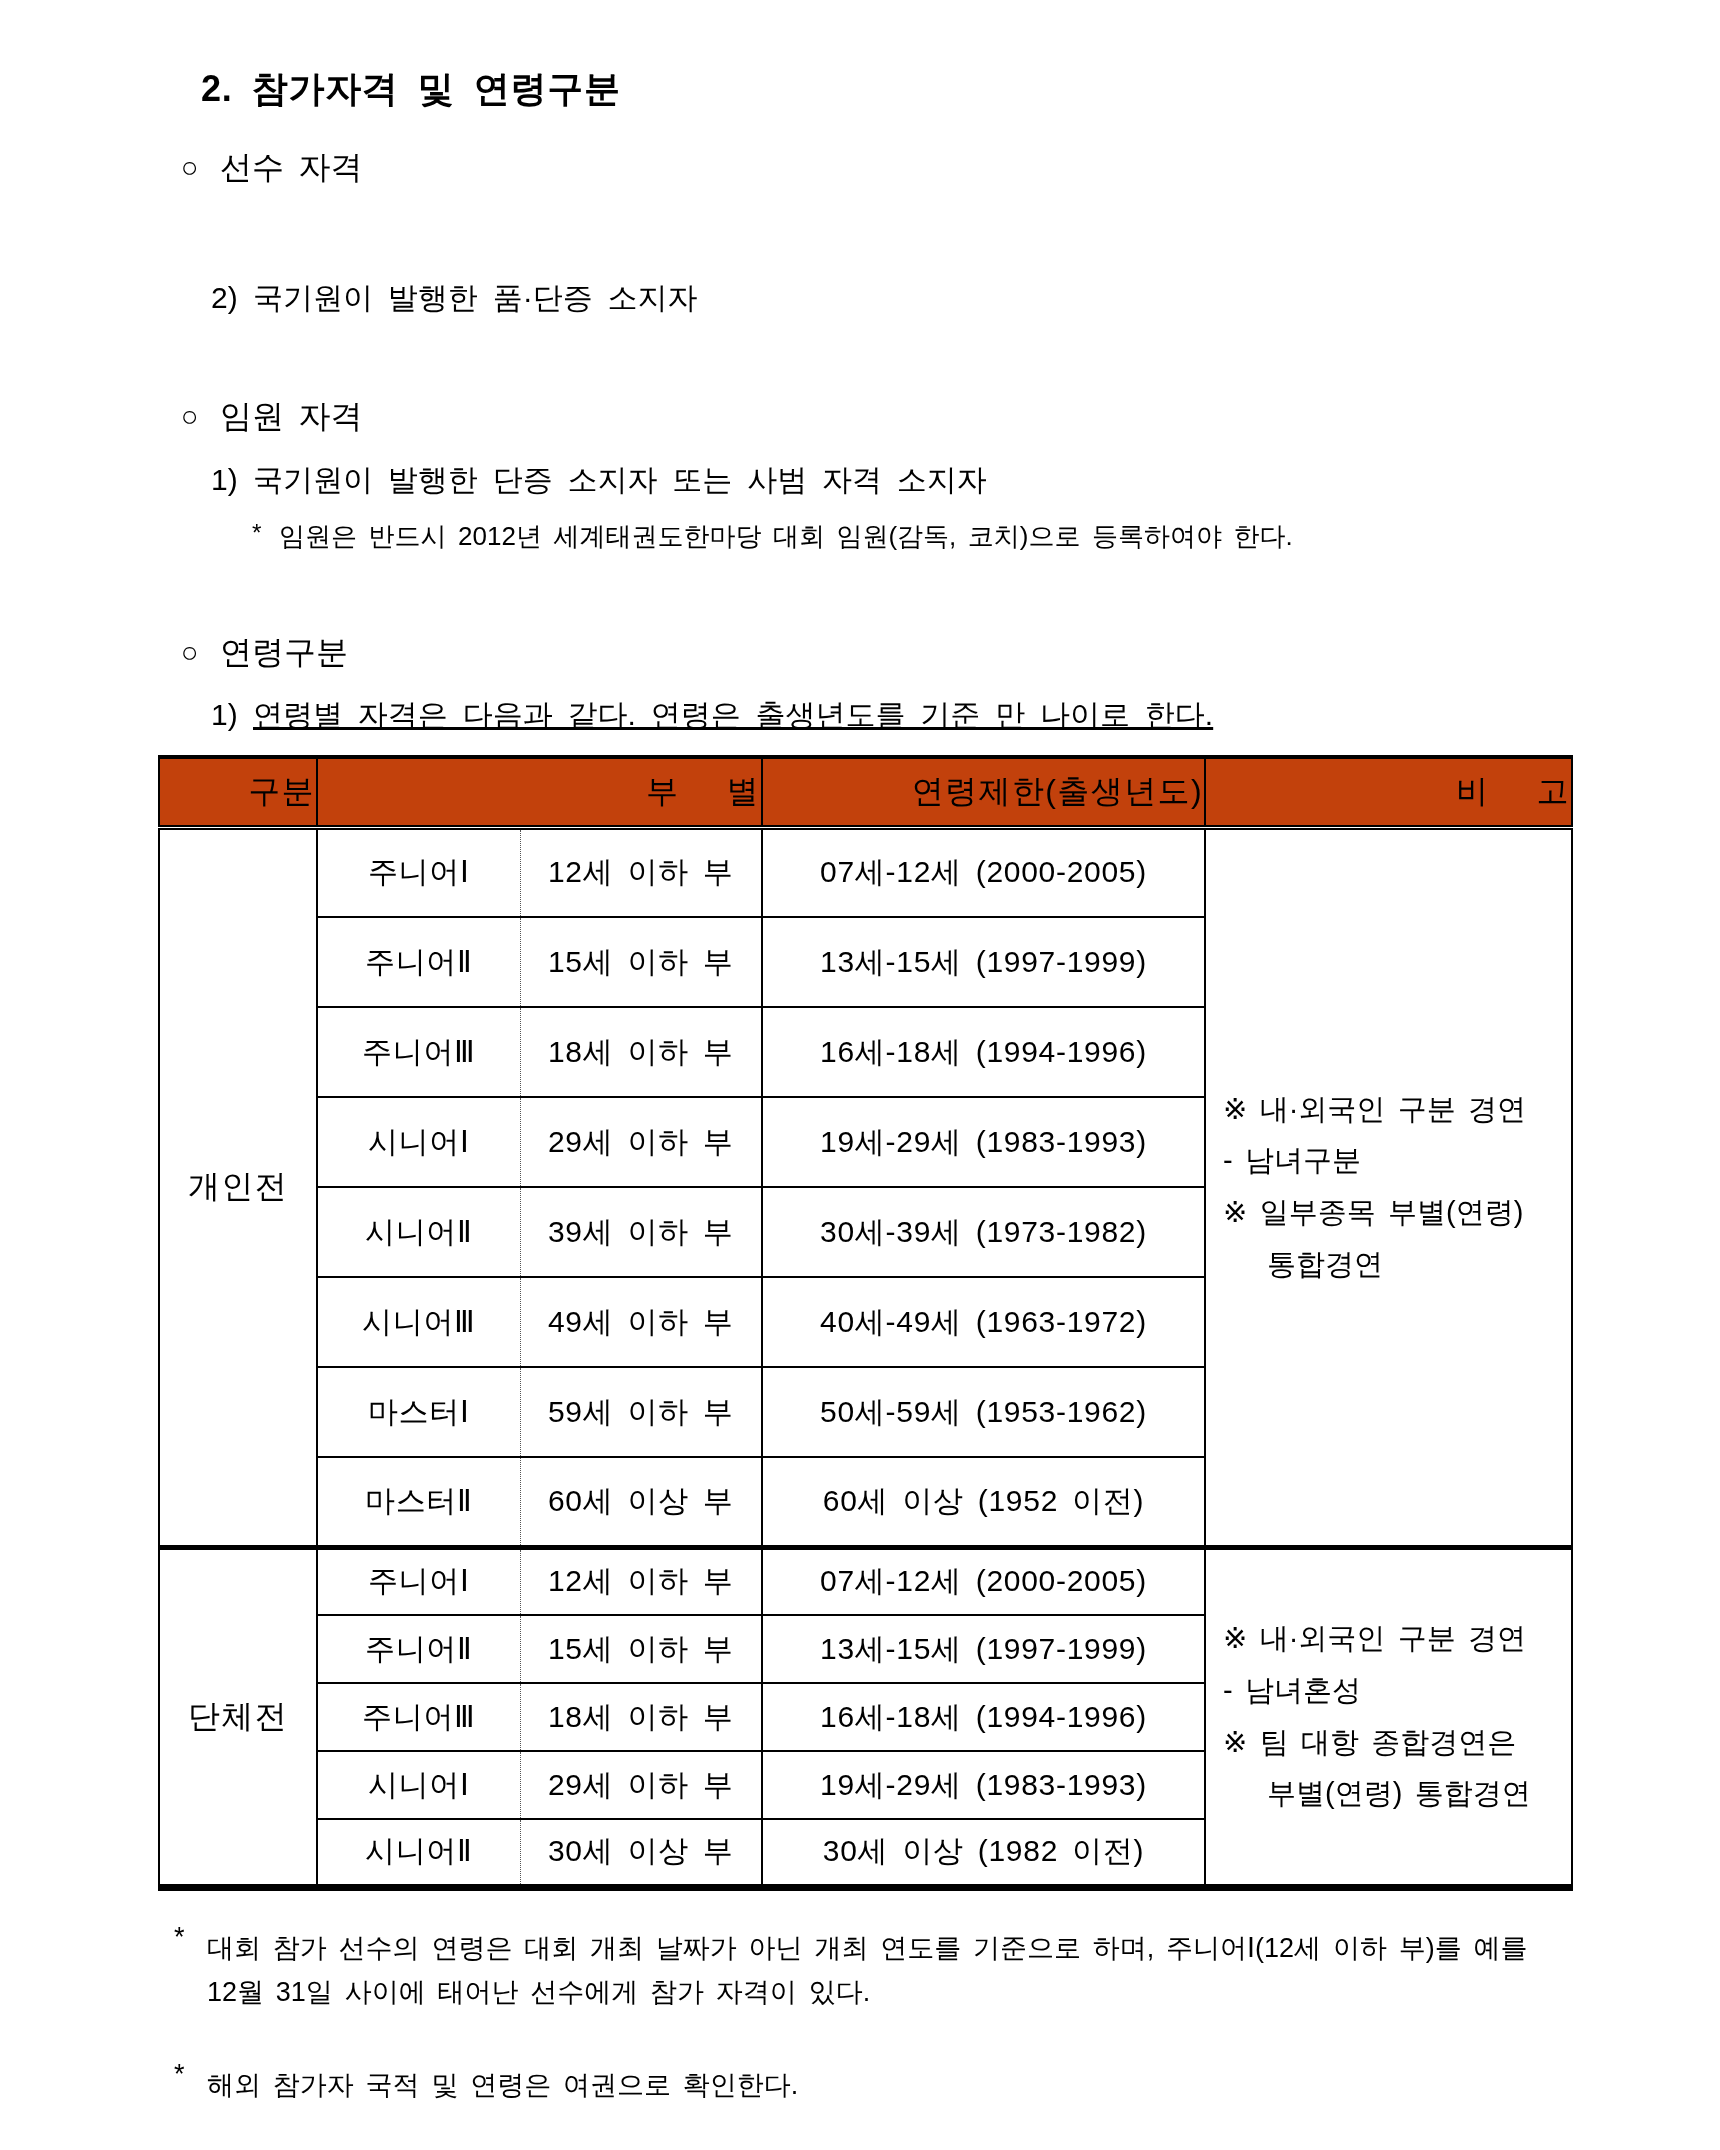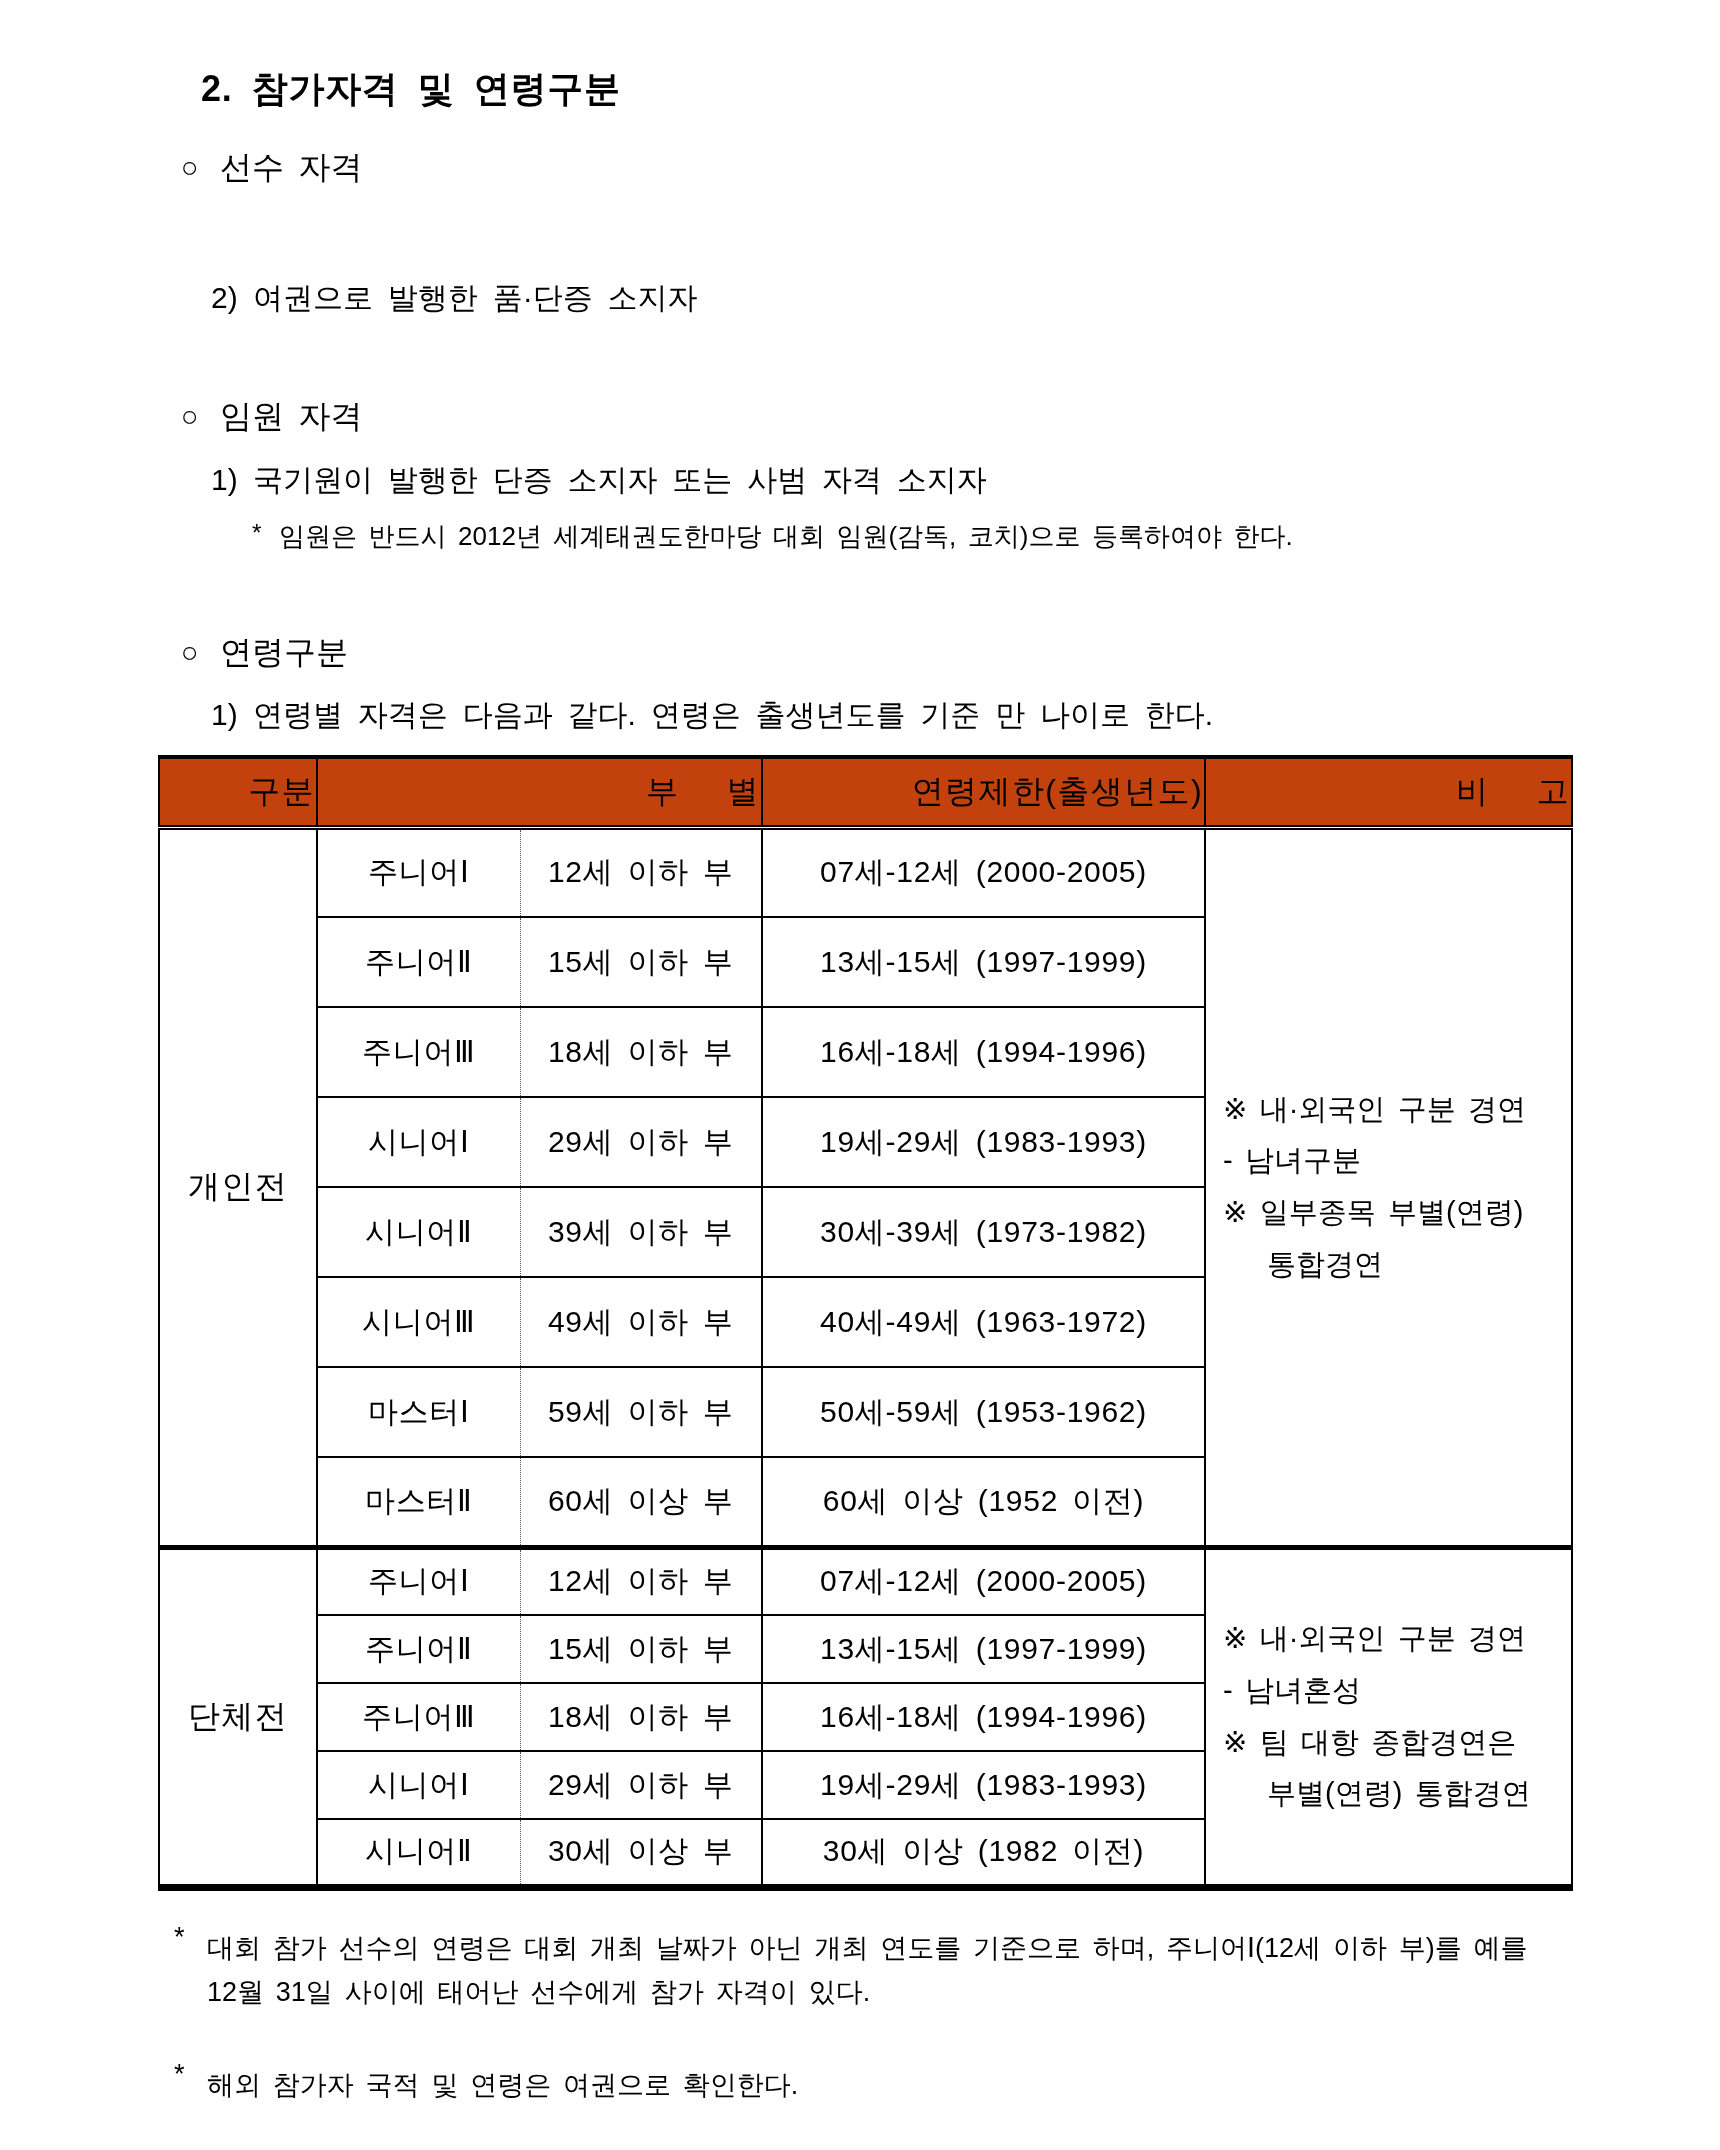--- a/index.html
+++ b/index.html
@@ -20,21 +20,21 @@
   .sec-head-1{top:147px;}
   .sec-head-2{top:396px;}
   .sec-head-3{top:632px;}
 
   
   .item{font-size:30px;left:211px;word-spacing:6.5px;}
   .item .marker{display:inline-block;min-width:42px;}
   .item-1{top:217px;}
   .item-2{top:279px;}
   .item-3{top:461px;}
-  .item-4{top:696px;}
+  .item-4{top:696px;text-decoration:underline;}
 
   
   .subnote{left:252px;top:520px;font-size:26px;word-spacing:4.3px;}
   .subnote .marker{display:inline-block;min-width:27px;font-size:24.4px;transform:translateY(-4.3px);}
 
   
   table.age-table{
     position:absolute;left:158px;top:755px;width:1412px;
     border-collapse:collapse;table-layout:fixed;
     border:2.9px solid #000;border-top-width:4.3px;border-bottom-width:7.2px;
@@ -80,21 +80,21 @@
 <body>
 
 <div class="page">
 
   <div class="line doc-title">2. 참가자격 및 연령구분</div>
 
   <div class="line sec-head sec-head-1">
     <span class="bullet">○</span><span>선수 자격</span>
   </div>
   <div class="line item item-2">
-    <span class="marker">2)</span><span>여권으로 발행한 품·단증 소지자</span>
+    <span class="marker">2)</span><span>국기원이 발행한 품·단증 소지자</span>
   </div>
 
   <div class="line sec-head sec-head-2">
     <span class="bullet">○</span><span>임원 자격</span>
   </div>
   <div class="line item item-3">
     <span class="marker">1)</span><span>국기원이 발행한 단증 소지자 또는 사범 자격 소지자</span>
   </div>
   <div class="line subnote">
     <span class="marker">*</span><span>임원은 반드시 2012년 세계태권도한마당 대회 임원(감독, 코치)으로 등록하여야 한다.</span>

